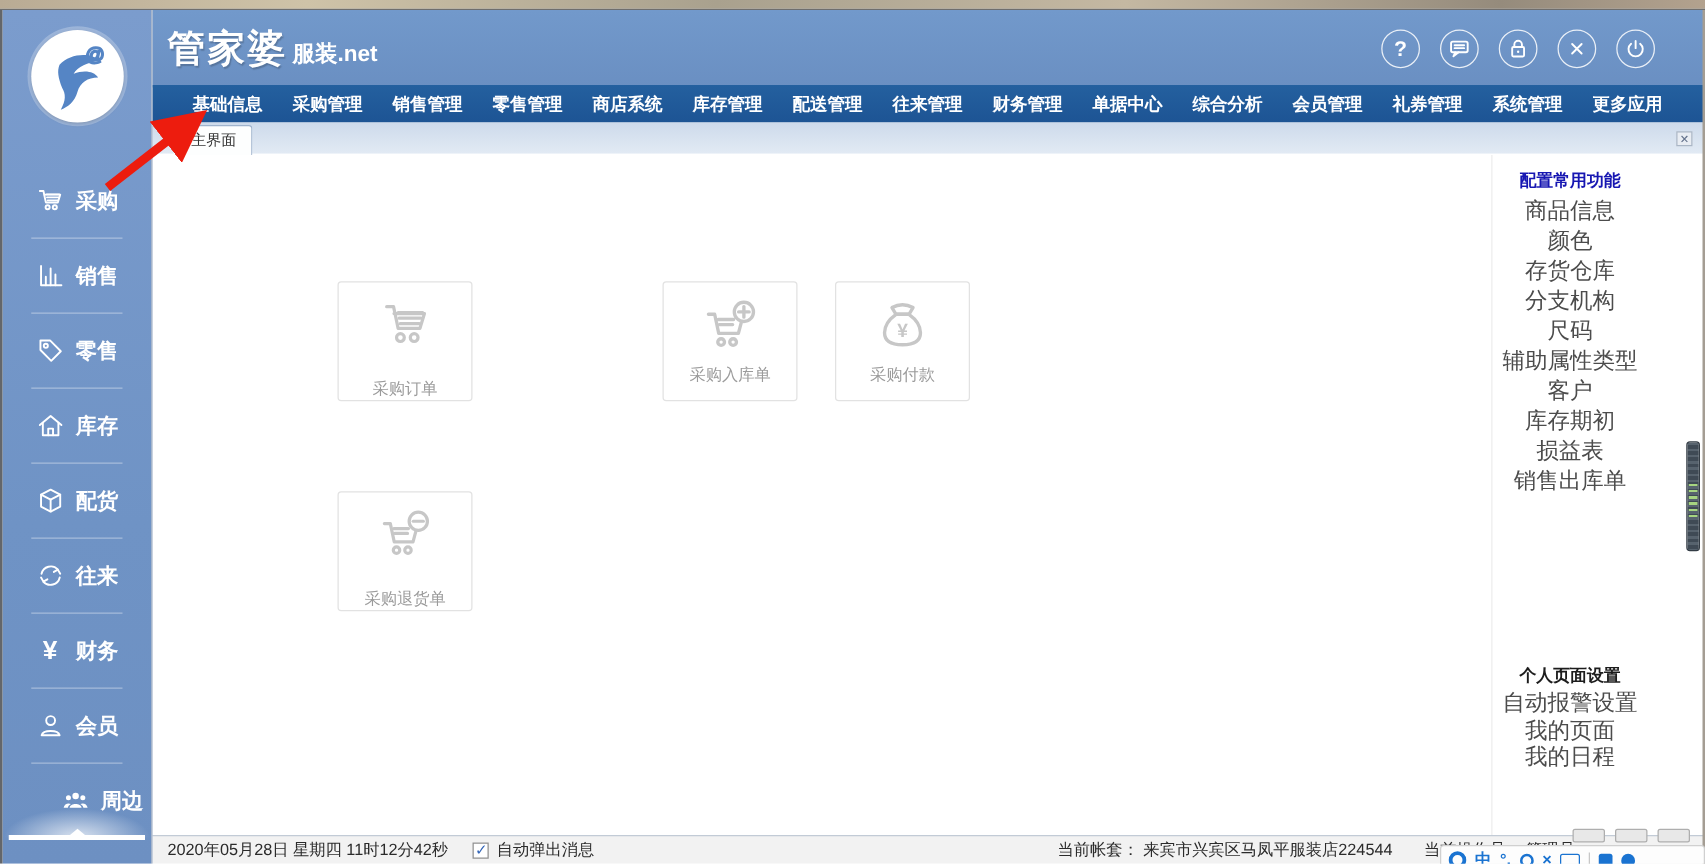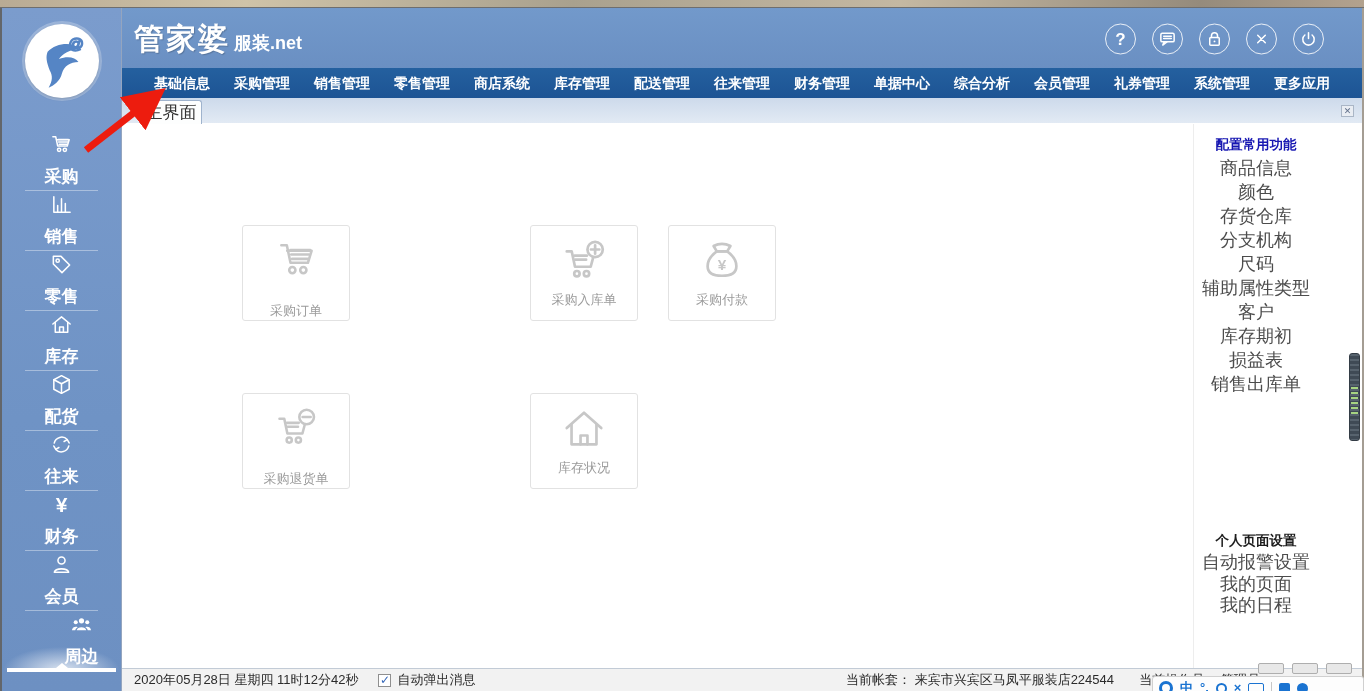--- a/index.html
+++ b/index.html
@@ -15,21 +15,21 @@
   
   .sidebar { position:absolute; left:0; top:8px; width:122px; height:683px;
     background:linear-gradient(180deg,#7b9ccd,#6f93c5 60%,#6d90c2);
     border-left:2px solid #63666a; border-right:1px solid #94a5bf; z-index:5;}
   .logo-badge { position:absolute; left:50%; top:16px; transform:translateX(-50%);
     width:74px; height:74px; border-radius:50%; background:#fff;
     box-shadow:0 0 0 3px rgba(255,255,255,.25), 0 1px 3px rgba(0,0,0,.25); }
   .logo-badge svg { width:100%; height:100%; }
   .side-nav { position:absolute; left:0; top:122px; width:100%; }
   .side-item { position:relative; height:60px; display:flex; align-items:center; justify-content:center;
-    gap:9px; color:#fff; font-weight:bold; font-size:17px; cursor:pointer;flex-direction:column; }
+    gap:9px; color:#fff; font-weight:bold; font-size:17px; cursor:pointer; }
   .side-item:not(:first-child)::before { content:""; position:absolute; top:0; left:23px; right:23px;
     height:1px; background:rgba(255,255,255,.38); }
   .side-item svg { width:23px; height:23px; stroke:#fff; fill:none; stroke-width:1.6;
     stroke-linecap:round; stroke-linejoin:round; }
   .side-item .yen-glyph { font-size:21px; font-weight:bold; line-height:23px; width:23px; text-align:center; }
   .side-item.active { background:radial-gradient(ellipse 70% 55% at 50% 100%, rgba(255,255,255,.75), rgba(255,255,255,0) 70%);padding-left:40px; }
   .active-bar { position:absolute; left:5px; right:5px; bottom:-2px; height:4px; background:#fff; }
   .active-bar::before { content:""; position:absolute; left:50%; top:-5px; transform:translateX(-50%);
     border-left:6px solid transparent; border-right:6px solid transparent; border-bottom:5px solid #fff; }
   
@@ -47,32 +47,32 @@
   .hicon .q { font-size:17px; font-weight:bold; }
   
   .menubar { position:absolute; left:122px; top:68px; width:1242px; height:30px;
     background:linear-gradient(180deg,#24609f,#1d5494); display:flex; align-items:center; padding-left:20px; }
   .menu-item { color:#fff; font-size:14px; font-weight:bold; padding:15px 12px; line-height:30px; cursor:pointer; white-space:nowrap; }
   
   .tabbar { position:absolute; left:122px; top:98px; width:1242px; height:26px;
     background:linear-gradient(180deg,#cddaeb,#e2eaf4); border-bottom:1px solid #fff; }
   .tab-active { position:absolute; left:18px; top:2px; width:62px; height:24px; background:#fdfefe;
     border:1px solid #9fb3cd; border-bottom:none; border-radius:3px 3px 0 0;
-    font-size:17px; color:#333; display:flex; align-items:center; justify-content:center; cursor:pointer; }
+    font-size:12px; color:#333; display:flex; align-items:center; justify-content:center; cursor:pointer; }
   .tab-close { position:absolute; right:10px; top:7px; width:13px; height:12px; background:#e9edf3;
     border:1px solid #aab6c6; color:#61708a; font-size:9px; line-height:10px; text-align:center; cursor:pointer; }
   
   .workspace { position:absolute; left:122px; top:124px; width:1071px; height:544px; background:#fff; }
   .tile { position:absolute; width:108px; height:96px; border:1px solid #e2e2e2; border-radius:3px;
     background:#fff; cursor:pointer; display:flex; flex-direction:column; align-items:center; }
   .tile svg { width:54px; height:46px; margin-top:12px; stroke:#c7c7c7; fill:none; stroke-width:1.4;
     stroke-linecap:round; stroke-linejoin:round; }
   .tile-label { margin-top:7px; font-size:13px; color:#9b9b9b; white-space:nowrap; }
   .r1 { top:101px; } .r2 { top:269px; }
-  .c1 { left:120px;gap:13px; } .c2 { left:270px; } .c3 { left:408px; } .c4 { left:546px; }
+  .c1 { left:148px;gap:13px; } .c2 { left:270px; } .c3 { left:408px; } .c4 { left:546px; }
   
   .right-panel { position:absolute; left:1193px; top:124px; width:171px; height:544px; background:#fff;
     border-left:1px solid #ededed;text-align:center; }
   .quick { position:absolute; left:8px; top:10px; }
   .panel-header { font-size:13.5px; font-weight:bold; color:#1717b2; line-height:22px; cursor:pointer; white-space:nowrap; }
   .panel-link { font-size:18px; color:#4c4c4c; line-height:24px; cursor:pointer; white-space:nowrap; }
   .personal { position:absolute; left:8px; top:406px; }
   .personal .panel-header { color:#1c1c1c; }
   .personal .panel-link { line-height:21.5px; }
   .scroll-thumb { position:absolute; left:1349px; top:353px; width:11px; height:88px; border-radius:3px;
@@ -283,28 +283,20 @@
     <svg viewBox="0 0 24 24">
         <path d="M3 7h2.6l1.7 8h8.2l1.2-4.5"></path>
         <path d="M7.1 9.2h6.4M7.5 11.3h5.6"></path>
         <circle cx="8.3" cy="18.6" r="1.4"></circle>
         <circle cx="13.3" cy="18.6" r="1.4"></circle>
         <circle cx="17.8" cy="6" r="4"></circle>
         <path d="M15.6 6h4.4"></path>
       </svg>
     <span class="tile-label">采购退货单</span>
   </div>
-  <div class="tile r2 c3">
-    <svg viewBox="0 0 24 24">
-        <path d="M3 11.5L12 3.5l9 8"></path>
-        <path d="M5.5 9.7V20h13V9.7"></path>
-        <path d="M10.2 20v-4.6h3.6V20"></path>
-      </svg>
-    <span class="tile-label">库存状况</span>
-  </div>
 </div>
 
 <div class="right-panel">
   <div class="quick">
     <div class="panel-header">配置常用功能</div>
     <div class="panel-link">商品信息</div>
     <div class="panel-link">颜色</div>
     <div class="panel-link">存货仓库</div>
     <div class="panel-link">分支机构</div>
     <div class="panel-link">尺码</div>

